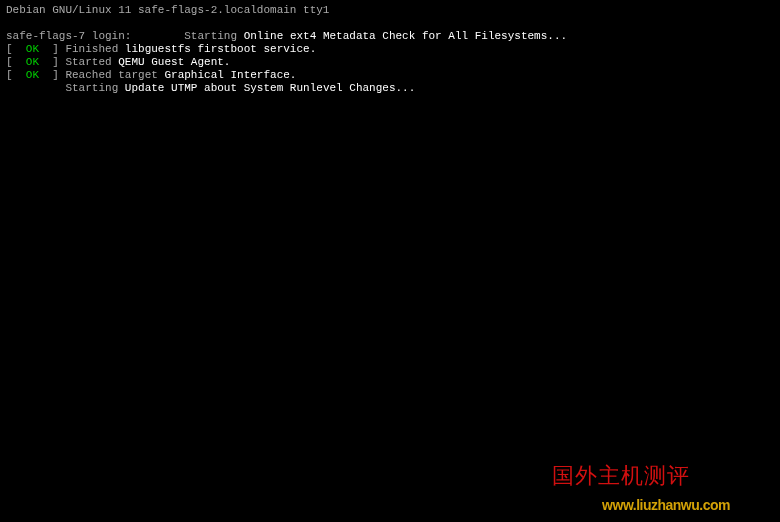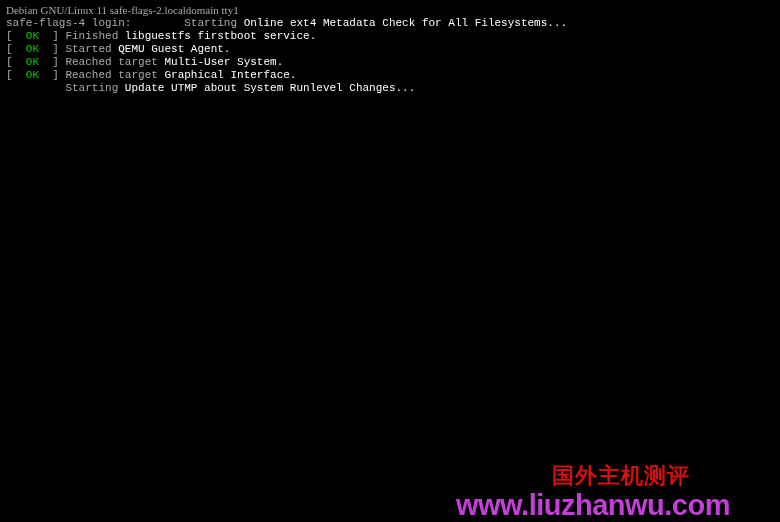--- a/index.html
+++ b/index.html
@@ -36,47 +36,46 @@
     .gray-text {
       color: #aaaaaa;
     }
     .watermark-cn {
       position: absolute;
       bottom: 40px;
       right: 90px;
       color: #dd1111;
       font-family: "Microsoft YaHei", sans-serif;
       font-size: 22px;
-      font-weight: bold;
+      font-weight: normal;
       letter-spacing: 1px;
       opacity: 0.95;
     }
     .watermark-url {
       position: absolute;
       bottom: 10px;
       right: 50px;
-      color: #d946ef;
+      color: #eab308;
       font-family: Arial, sans-serif;
-      font-size: 29px;
+      font-size: 14px;
       font-weight: bold;
       opacity: 0.9;
       letter-spacing: -0.5px;
     }
     .header-line {
-      font-family: Liberation Serif, serif;
+      margin-bottom: 13px;
     }
   </style>
 </head>
 <body>
 
 <div class="line header-line">Debian GNU/Linux 11 safe-flags-2.localdomain tty1</div>
 
 <div id="boot-content">
-    <div class="line"><span class="gray-text">safe-flags-4 login: </span>       <span class="gray-text">Starting </span><span class="white-text">Online ext4 Metadata Check for All Filesystems...</span></div>
+    <div class="line"><span class="gray-text">safe-flags-7 login: </span>       <span class="gray-text">Starting </span><span class="white-text">Online ext4 Metadata Check for All Filesystems...</span></div>
     <div class="line"><span class="bracket">[  </span><span class="ok-green">OK</span><span class="bracket">  ] </span><span class="gray-text">Finished </span><span class="white-text">libguestfs firstboot service.</span></div>
     <div class="line"><span class="bracket">[  </span><span class="ok-green">OK</span><span class="bracket">  ] </span><span class="gray-text">Started </span><span class="white-text">QEMU Guest Agent.</span></div>
-    <div class="line"><span class="bracket">[  </span><span class="ok-green">OK</span><span class="bracket">  ] </span><span class="gray-text">Reached target </span><span class="white-text">Multi-User System.</span></div>
     <div class="line"><span class="bracket">[  </span><span class="ok-green">OK</span><span class="bracket">  ] </span><span class="gray-text">Reached target </span><span class="white-text">Graphical Interface.</span></div>
     <div class="line"><span>         </span><span class="gray-text">Starting </span><span class="white-text">Update UTMP about System Runlevel Changes...</span></div>
   </div>
 
 <div class="watermark-cn">国外主机测评</div>
 <div class="watermark-url">www.liuzhanwu.com</div>
 
 </body></html>

